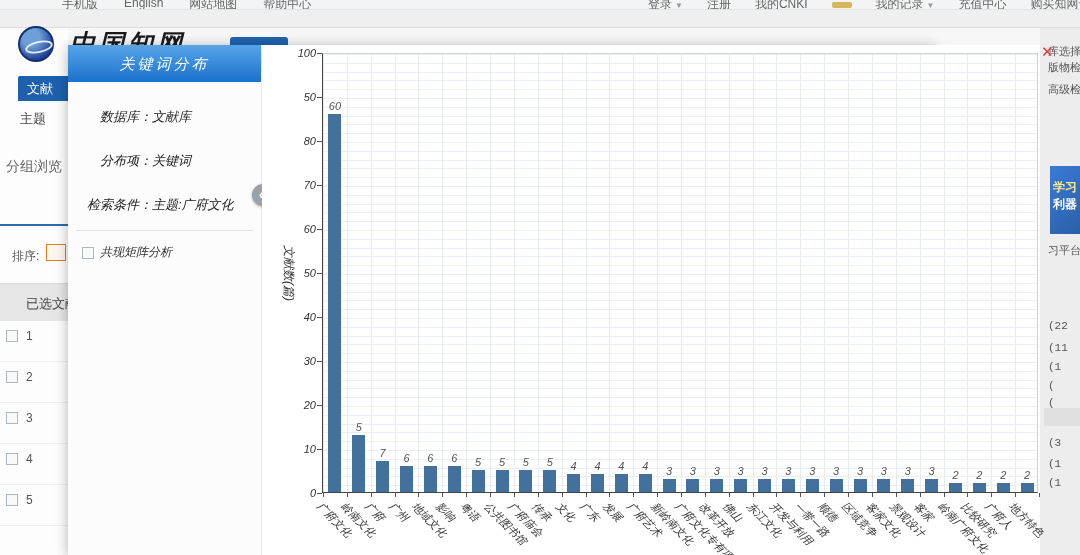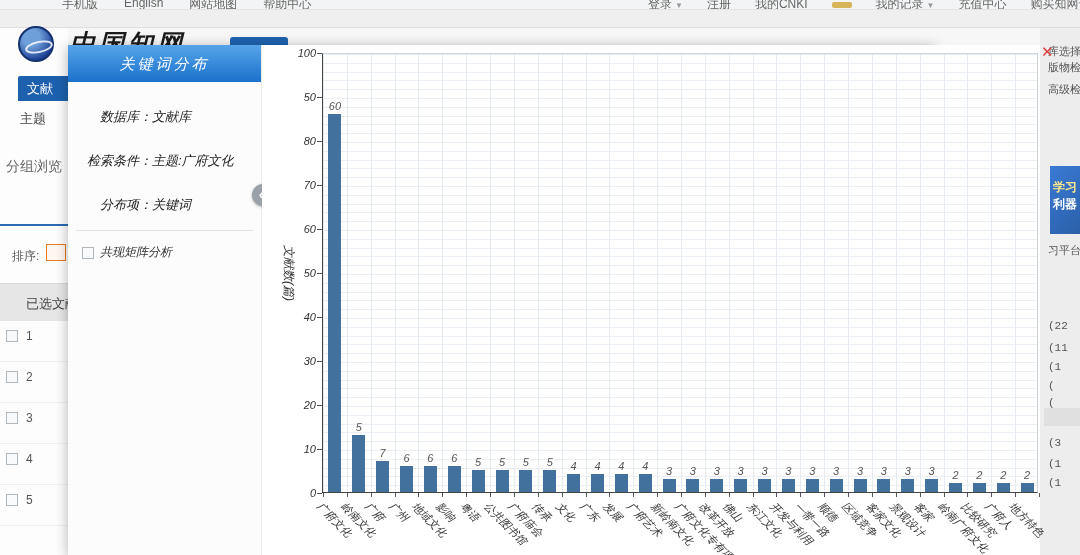--- a/index.html
+++ b/index.html
@@ -191,26 +191,26 @@
   </div>
 
 <div class="modal">
   <div class="form">
     <div class="form-header">关键词分布</div>
     <div class="field">
       <span class="flabel">数据库：</span>
       <span class="fvalue">文献库</span>
     </div>
     <div class="field">
+      <span class="flabel">分布项：</span>
+      <span class="fvalue">关键词</span>
+    </div>
+    <div class="field">
       <span class="flabel">检索条件：</span>
       <span class="fvalue">主题:广府文化</span>
-    </div>
-    <div class="field">
-      <span class="flabel">分布项：</span>
-      <span class="fvalue">关键词</span>
     </div>
     <div class="form-divider"></div>
     <div class="cbrow">
       <span class="cbx"></span>
       <span>共现矩阵分析</span>
     </div>
   </div>
   <div class="collapse-btn">«</div>
 
   <div class="chart-region">

